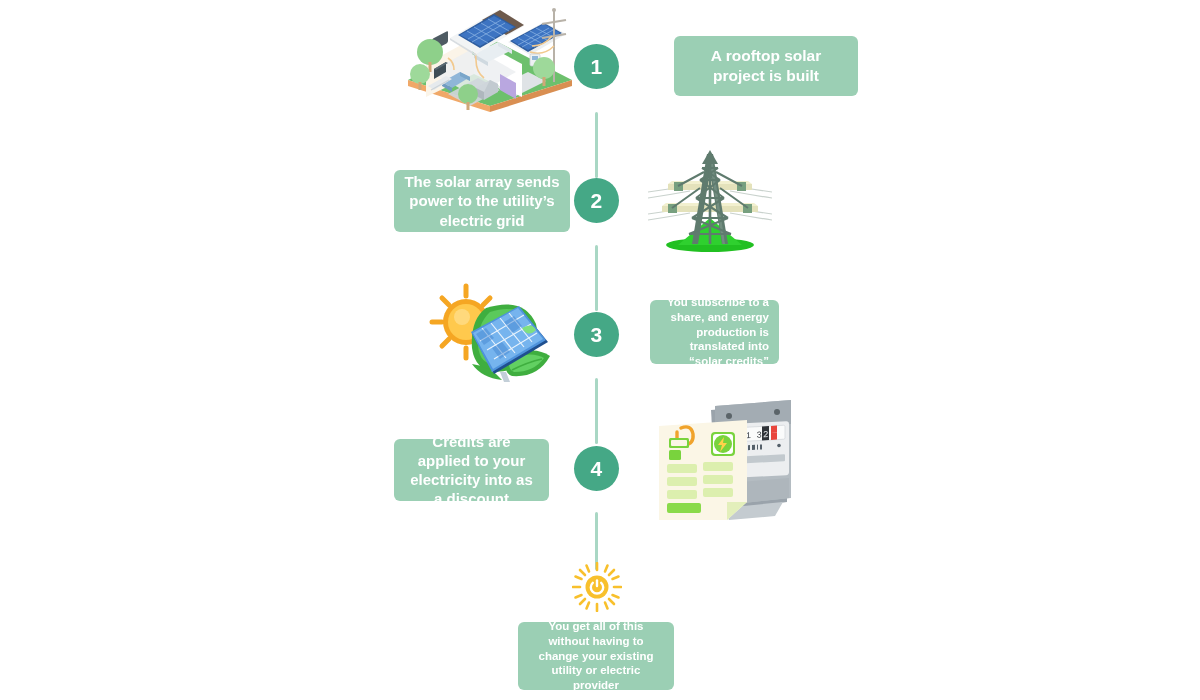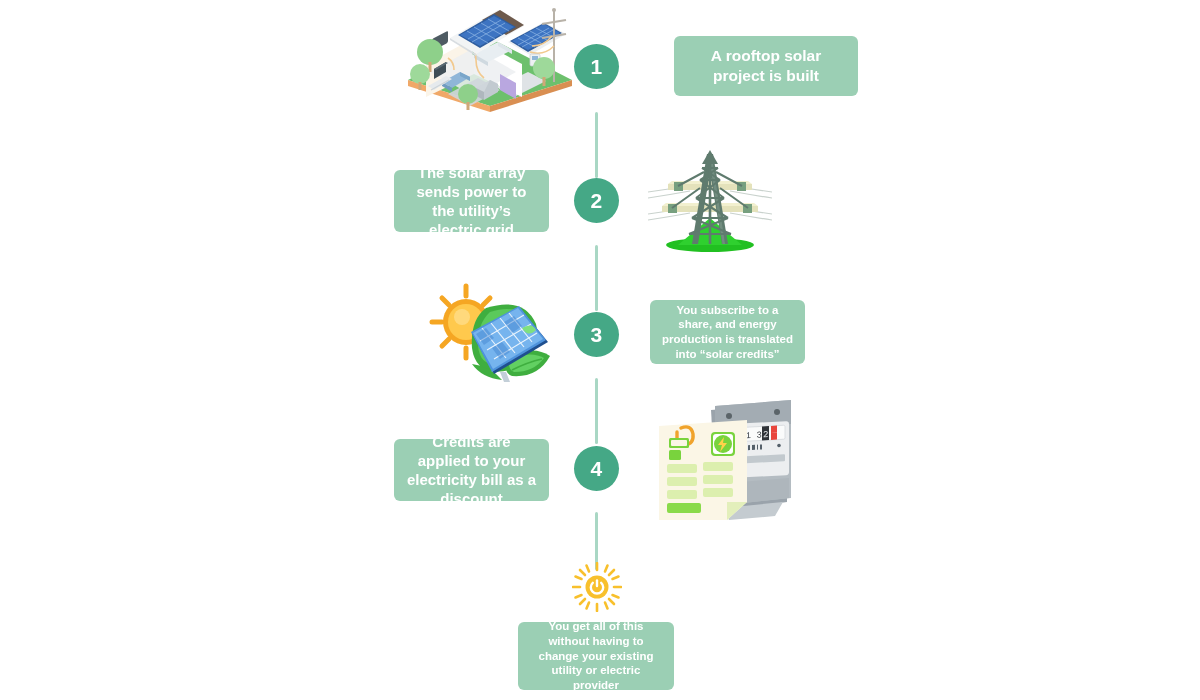--- a/index.html
+++ b/index.html
@@ -186,21 +186,21 @@
   </div>
 
   <div class="step-circle" style="left:574px; top:44px;">
     <span>1</span>
   </div>
 
   <div class="callout big" style="left:637px; top:36px; width:184px; height:60px;margin-left:37px;">
     <span>A rooftop solar project is built</span>
   </div>
 
-  <div class="callout mid" style="left:394px; top:170px; width:155px; height:62px;">
+  <div class="callout mid" style="left:394px; top:170px; width:176px; height:62px;">
     <span>The solar array sends power to the utility’s electric grid</span>
   </div>
 
   <div class="step-circle" style="left:574px; top:178px;">
     <span>2</span>
   </div>
 
   <div class="art" style="left:648px; top:148px; width:124px; height:105px;">
     <svg width="124" height="105" viewBox="0 0 124 105">
 
@@ -322,26 +322,26 @@
       <g>
         <path d="M98 46 Q108 40 112 48 Q104 56 98 46 Z" fill="#7fe07f"></path>
       </g>
     </svg>
   </div>
 
   <div class="step-circle" style="left:574px; top:312px;">
     <span>3</span>
   </div>
 
-  <div class="callout small" style="left:650px; top:300px; width:155px; height:64px;">
+  <div class="callout small" style="left:650px; top:300px; width:129px; height:64px;text-align:right;">
     <span>You subscribe to a share, and energy production is translated into “solar credits”</span>
   </div>
 
   <div class="callout mid" style="left:394px; top:439px; width:155px; height:62px;">
-    <span>Credits are applied to your electricity bill as a discount</span>
+    <span>Credits are applied to your electricity into as a discount</span>
   </div>
 
   <div class="step-circle" style="left:574px; top:446px;">
     <span>4</span>
   </div>
 
   <div class="art" style="left:655px; top:398px; width:146px; height:124px;">
     <svg width="146" height="124" viewBox="0 0 146 124">
 
       <g>

